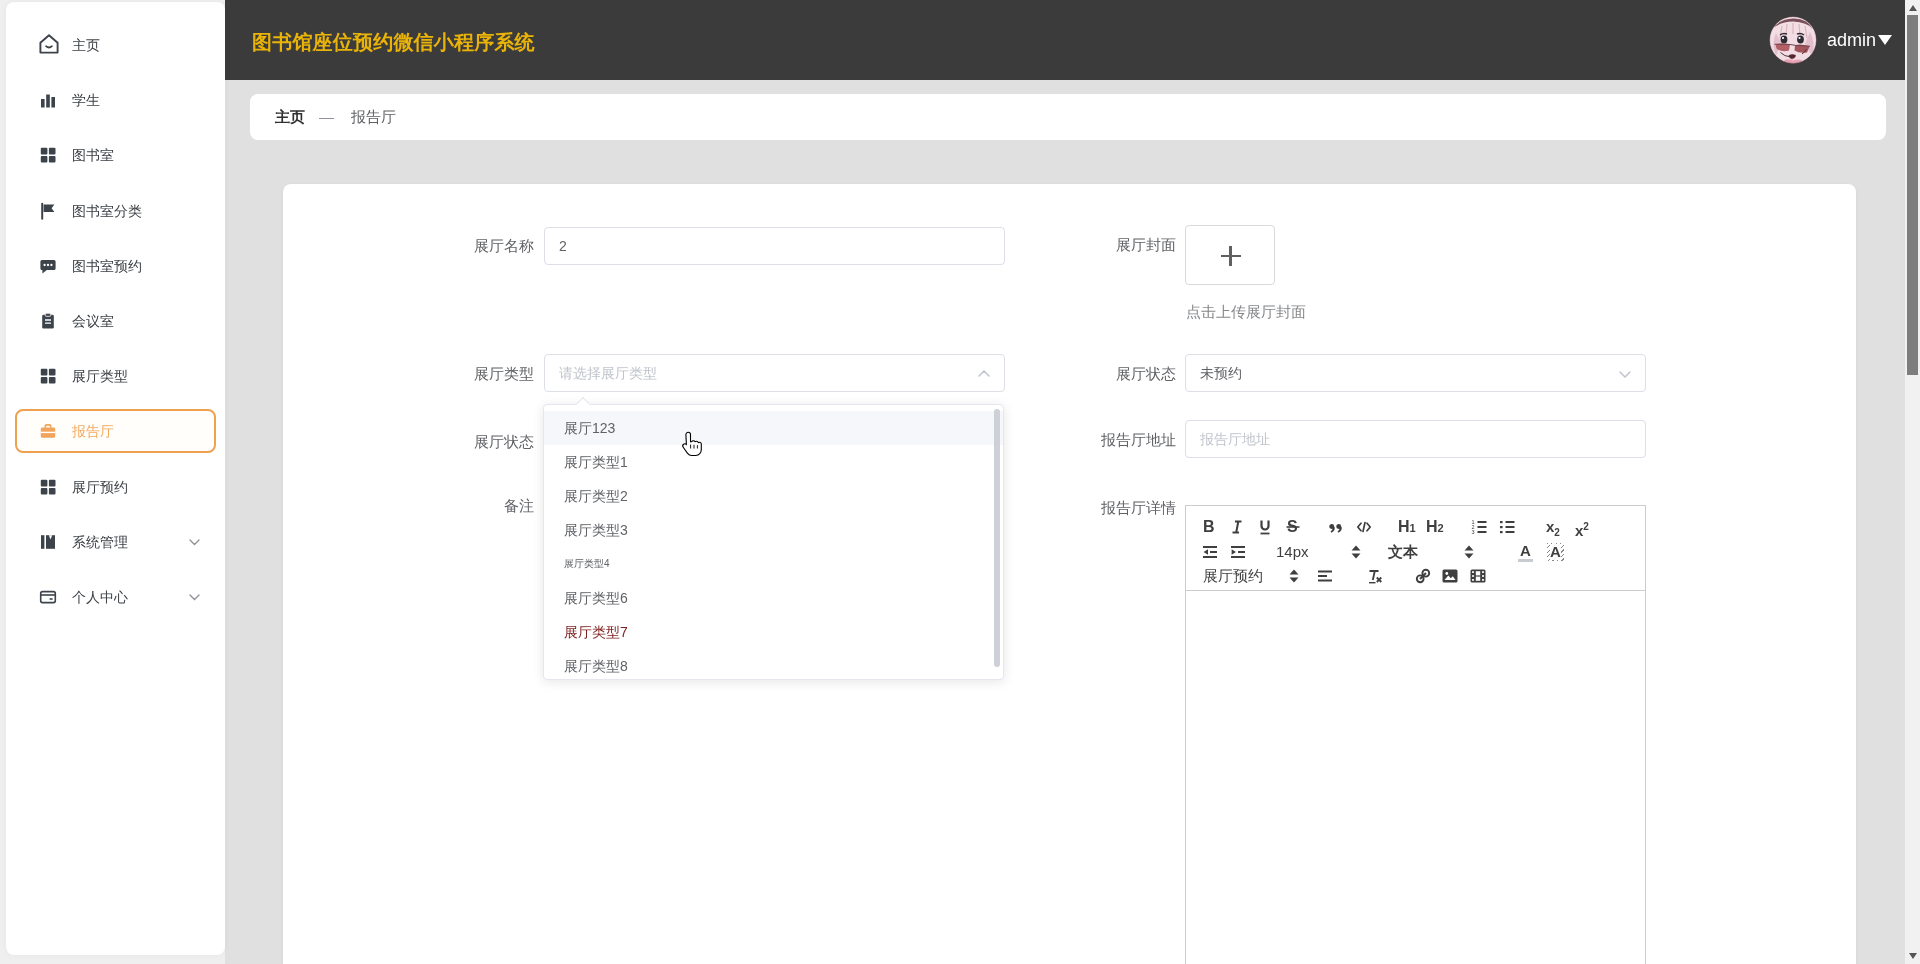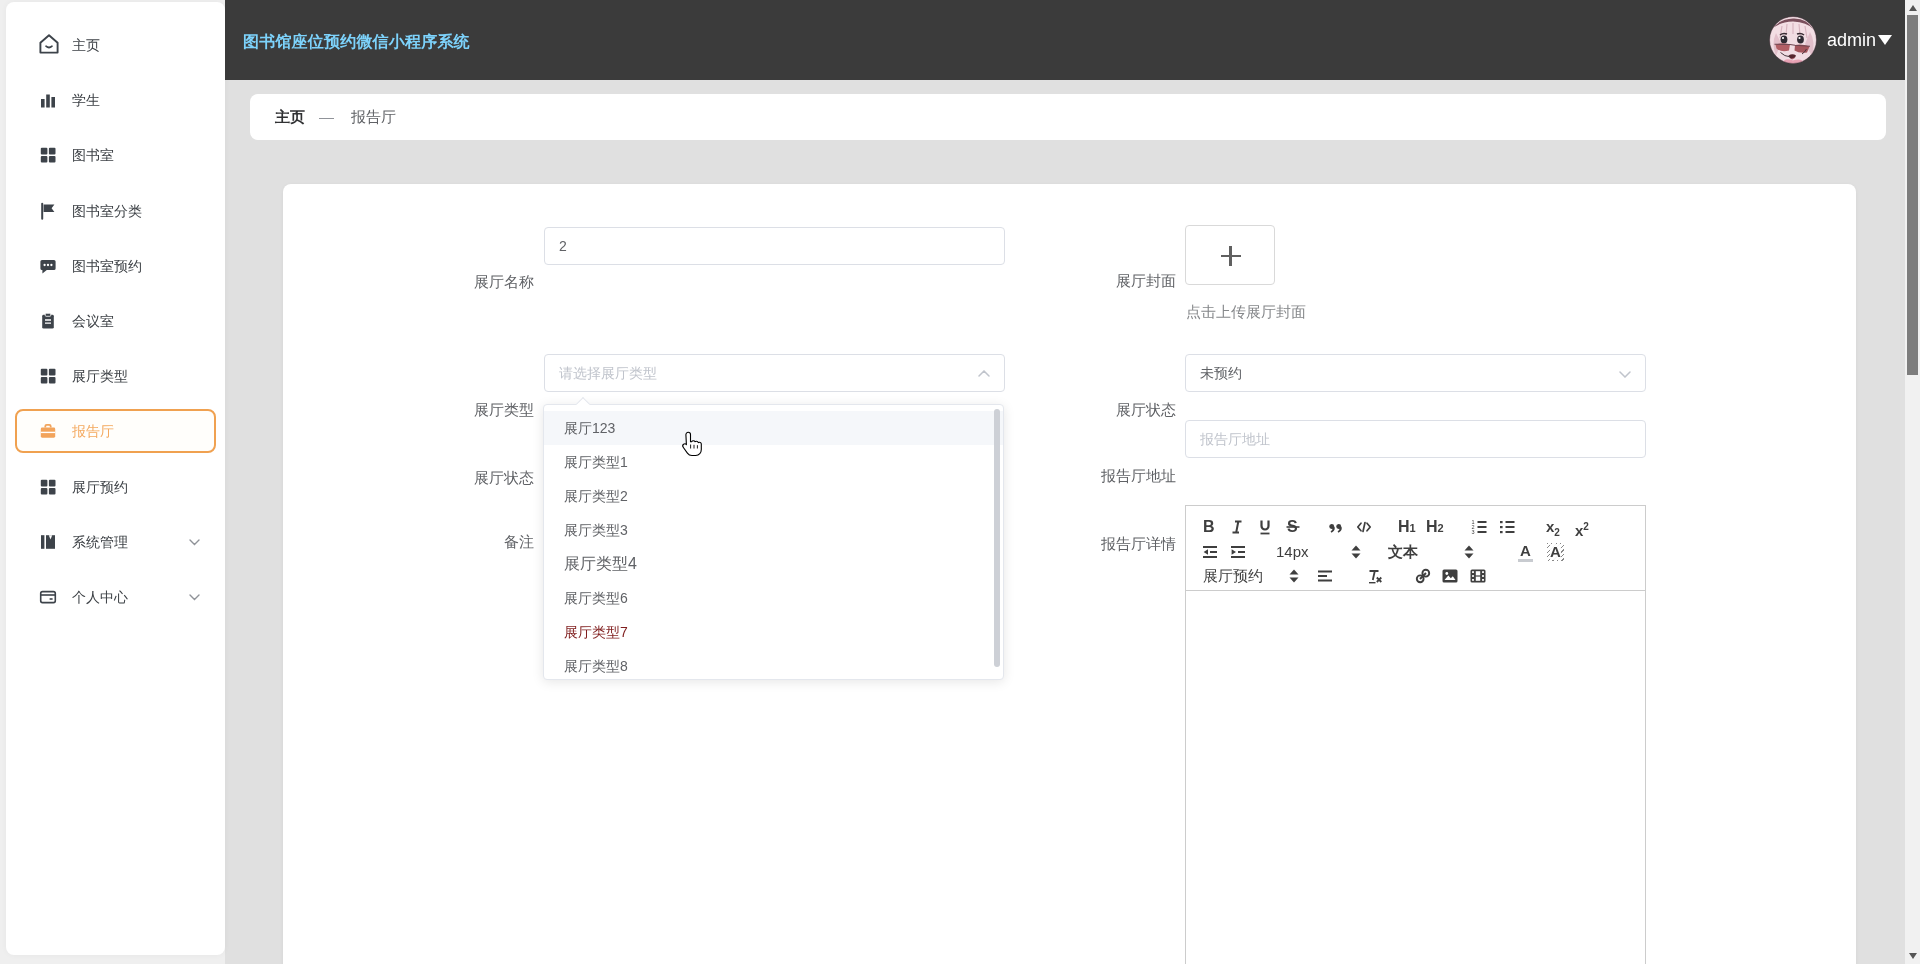--- a/index.html
+++ b/index.html
@@ -5,36 +5,36 @@
 <style>
 * { margin:0; padding:0; box-sizing:border-box; }
 html,body { width:1920px; height:964px; overflow:hidden; }
 body { font-family:"Liberation Sans",sans-serif; background:#efefef; }
 #app { position:relative; width:1920px; height:964px; overflow:hidden; }
 .abs { position:absolute; }
 
 #rightbg { left:225px; top:0; width:1680px; height:964px; background:#e0e0e0; }
 
 #header { left:225px; top:0; width:1680px; height:80px; background:#3b3b3b; }
-#htitle { left:18px; top:2px; height:80px; line-height:80px; color:#7dd3fc; font-size:16px; font-weight:bold; letter-spacing:0.2px; }
+#htitle { left:27px; top:2px; height:80px; line-height:80px; color:#eab308; font-size:20px; font-weight:bold; letter-spacing:0.2px; }
 #admin { left:1602px; top:0; height:80px; line-height:80px; color:#fff; font-size:18px; }
 #caret { left:1653px; top:35px; width:0; height:0; border-left:7.5px solid transparent; border-right:7.5px solid transparent; border-top:10px solid #fff; }
 
 #sidebar { left:6px; top:2px; width:219px; height:953px; background:#fff; border-radius:8px; box-shadow:0 0 6px rgba(0,0,0,0.04); }
 .mi { position:absolute; left:0; width:219px; height:44px; }
 .mico { position:absolute; left:33px; top:13px; width:18px; height:18px; }
 .mtxt { position:absolute; left:66px; top:0; line-height:44px; font-size:14px; color:#3c4045; }
 .mchev { position:absolute; left:183px; top:19px; }
 #hl { position:absolute; left:9px; width:201px; height:44px; border:2px solid #f0a150; border-radius:8px; background:#fffefb; }
 
 #crumb { left:250px; top:94px; width:1636px; height:46px; background:#fff; border-radius:8px; }
 
 #card { left:283px; top:184px; width:1573px; height:800px; background:#fff; border-radius:8px; box-shadow:0 1px 4px rgba(0,0,0,0.05); }
 
-.lbl { position:absolute; font-size:15px; color:#606266; text-align:right; width:160px;margin-top:36px; }
+.lbl { position:absolute; font-size:15px; color:#606266; text-align:right; width:160px; }
 .inp { position:absolute; background:#fff; border:1px solid #dcdfe6; border-radius:4px; height:38px; line-height:36px; font-size:14px; color:#606266; padding-left:14px; }
 .ph { color:#c0c4cc; }
 .chev { position:absolute; width:12px; height:7px; }
 </style>
 </head>
 <body>
 <div id="app">
 <div id="rightbg" class="abs"></div>
 <div id="header" class="abs">
   <div id="htitle" class="abs">图书馆座位预约微信小程序系统</div>
@@ -298,21 +298,21 @@
             </svg></div>
         </div>
 </div>
 </div>
 <div id="dd" class="abs" style="left:543px;top:404px;width:461px;height:276px;background:#fff;border:1px solid #e4e7ed;border-radius:4px;box-shadow:0 2px 12px rgba(0,0,0,0.1);overflow:hidden">
 <div style="padding-top:6px">
         <div style="position:relative;height:34px;line-height:34px;padding-left:20px;font-size:14px;color:#606266;background:#f5f7fa;white-space:nowrap">展厅123</div>
         <div style="position:relative;height:34px;line-height:34px;padding-left:20px;font-size:14px;color:#606266;white-space:nowrap">展厅类型1</div>
         <div style="position:relative;height:34px;line-height:34px;padding-left:20px;font-size:14px;color:#606266;white-space:nowrap">展厅类型2</div>
         <div style="position:relative;height:34px;line-height:34px;padding-left:20px;font-size:14px;color:#606266;white-space:nowrap">展厅类型3</div>
-        <div style="position:relative;height:34px;line-height:34px;padding-left:20px;font-size:16px;color:#606266;white-space:nowrap">展厅类型4</div>
+        <div style="position:relative;height:34px;line-height:34px;padding-left:20px;font-size:10px;color:#606266;white-space:nowrap">展厅类型4</div>
         <div style="position:relative;height:34px;line-height:34px;padding-left:20px;font-size:14px;color:#606266;white-space:nowrap">展厅类型6</div>
         <div style="position:relative;height:34px;line-height:34px;padding-left:20px;font-size:14px;color:#7f1d1d;white-space:nowrap">展厅类型7</div>
         <div style="position:relative;height:34px;line-height:34px;padding-left:20px;font-size:14px;color:#606266;white-space:nowrap">展厅类型8</div>
       </div>
 <div style="position:absolute;right:3px;top:4px;width:6px;height:258px;border-radius:3px;background:#cdd0d6"></div>
 </div>
 <div class="abs" style="left:578px;top:399px;width:10px;height:10px;background:#fff;border-left:1px solid #e4e7ed;border-top:1px solid #e4e7ed;transform:rotate(45deg)"></div>
 <svg class="abs" style="left:681px;top:431px" width="22" height="27" viewBox="0 0 22 27">
 <path d="M7.2 1.2 c1.3 0 2.3 1 2.3 2.3 v7.2 l1.1 0.1 c0.3-0.7 1-1.1 1.8-1.1 0.7 0 1.4 0.4 1.7 1 0.3-0.3 0.8-0.5 1.3-0.5 0.9 0 1.7 0.6 1.9 1.4 0.3-0.2 0.6-0.3 1-0.3 1.1 0 2 0.9 2 2 v5.2 c0 3.1-2.1 6-5.6 6 h-3.8 c-1.9 0-3.4-0.9-4.5-2.4 L2.2 16.2 c-0.7-0.9-0.5-2.2 0.4-2.9 0.9-0.7 2.1-0.5 2.8 0.3 l-0.5-9.8 c0-1.3 1-2.6 2.3-2.6 Z" fill="#fff" stroke="#000" stroke-width="1.1" stroke-linejoin="round"></path>
 <path d="M9.6 13.5 v4 M13 13.8 v3.7 M16.4 14.2 v3.3" stroke="#000" stroke-width="0.9" fill="none"></path>

